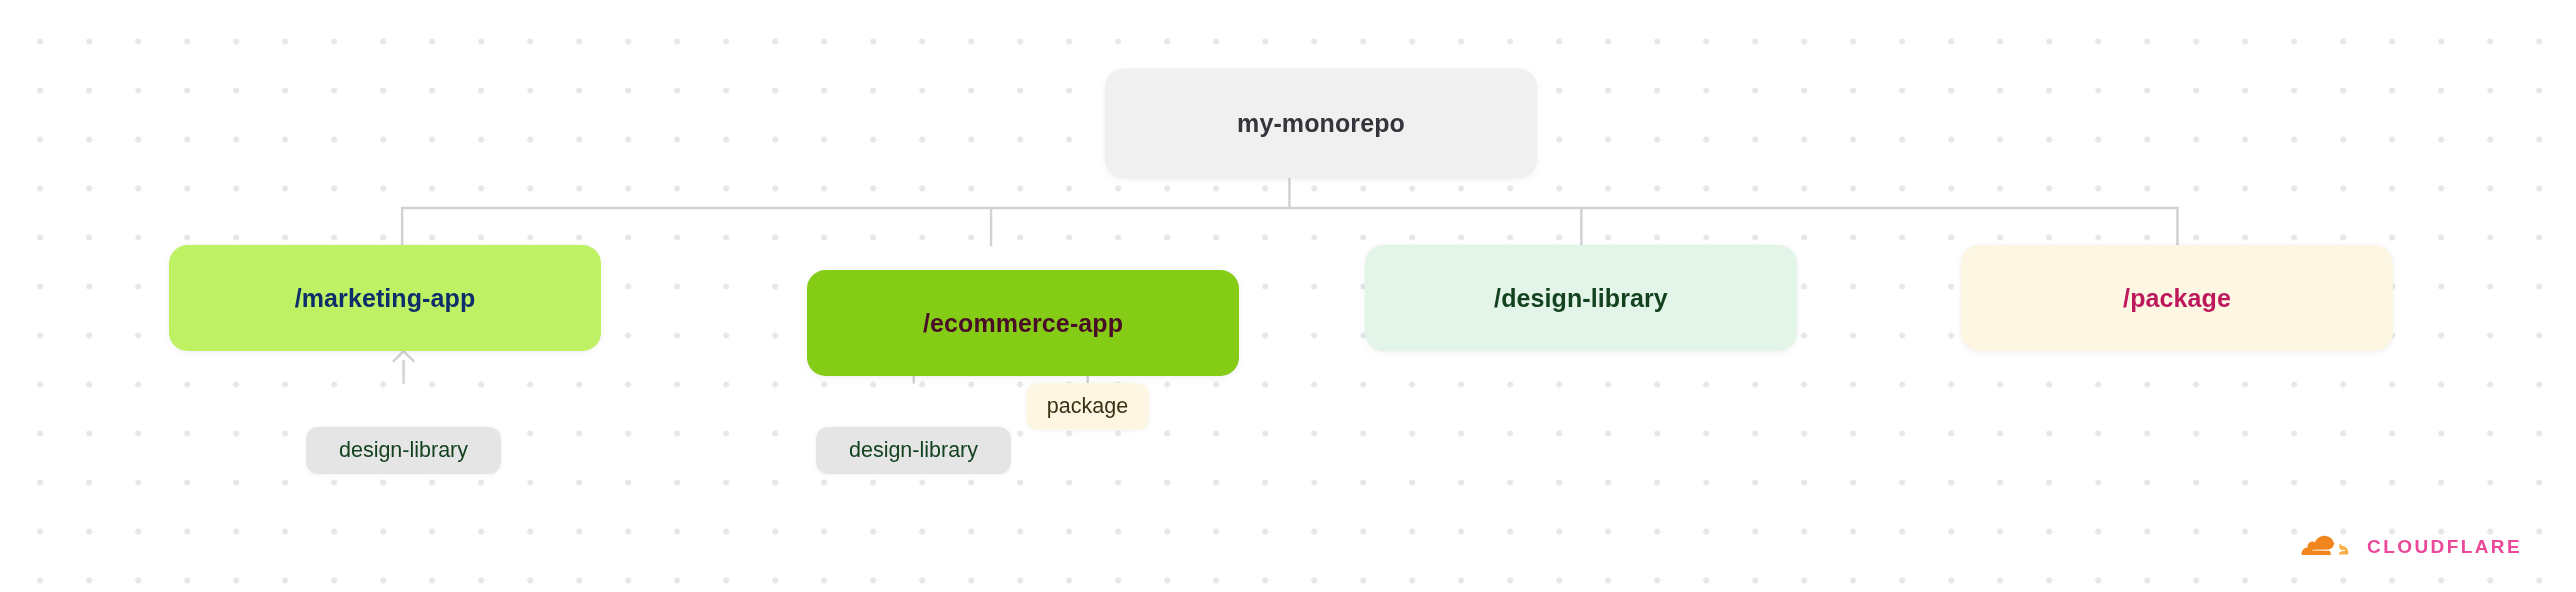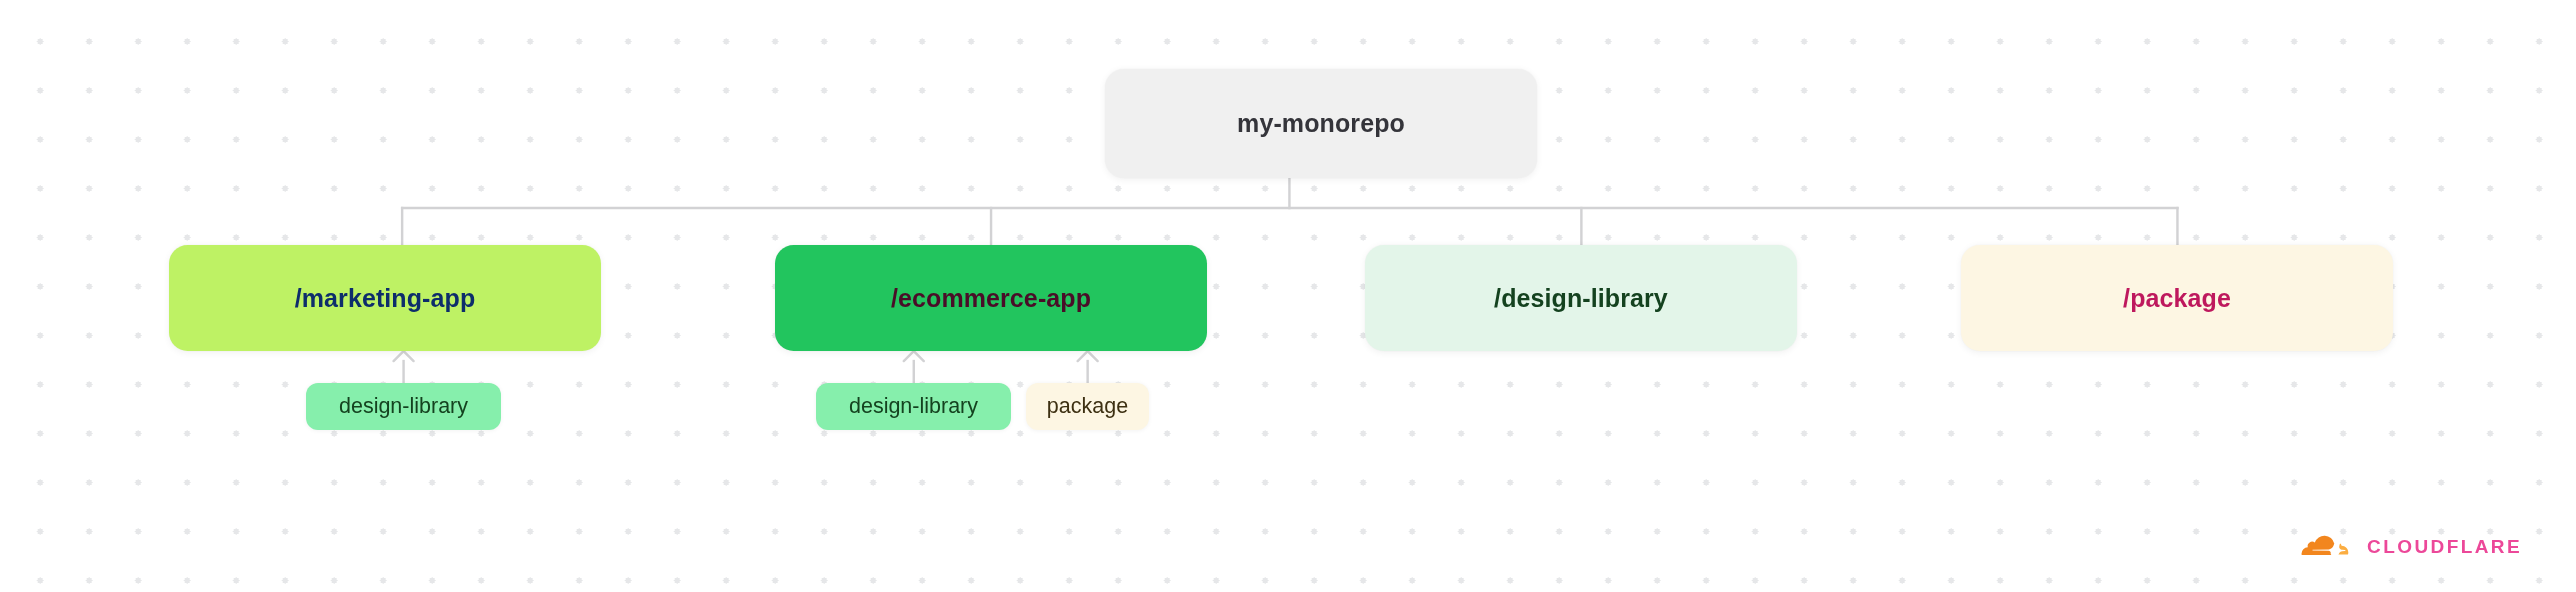--- a/index.html
+++ b/index.html
@@ -30,37 +30,37 @@
 
   #root-node { left:1105px; top:69px; width:432px; height:109px;
                background:#f0f0f0; }
   #root-node .label { font-size:25px; color:#34343a; }
 
   .app-node { top:245px; width:432px; height:106px; }
   .app-node .label { font-size:25px; }
 
   #node-marketing  { left:169px;  background:#bef264; }
   #node-marketing .label { color:#0d2d6b; }
-  #node-ecommerce  { left:775px; background:#22c55e; }
+  #node-ecommerce  { left:807px; background:#84cc16;margin-top:25px; }
   #node-ecommerce .label { color:#4a0d28; }
   #node-design     { left:1365px; background:#e3f5e9; }
   #node-design .label { color:#14421f; }
   #node-package    { left:1961px; background:#fdf6e3; }
   #node-package .label { color:#be185d; }
 
   
   .pill {
     position:absolute; top:383px; height:47px;
     display:flex; align-items:center; justify-content:center;
     border-radius:12px; z-index:2;
     box-shadow: 0 0.7px 4.3px rgba(0,0,0,0.05);
     padding:0 18.6px; white-space:nowrap;
   }
   .pill .label { font-size:21.5px; font-weight:normal; }
-  .pill.green  { background:#86efac; }
+  .pill.green  { background:#e5e5e5;margin-top:44px; }
   .pill.green .label { color:#14421f; }
   .pill.cream  { background:#fdf6e3; }
   .pill.cream .label { color:#3d3012; }
 
   #pill-mk-design { left:306px;  width:195px; }
   #pill-ec-design { left:816px; width:195px; }
   #pill-ec-package{ left:1026px; width:123px;text-align:right; }
 
   
   #cf-logo {

